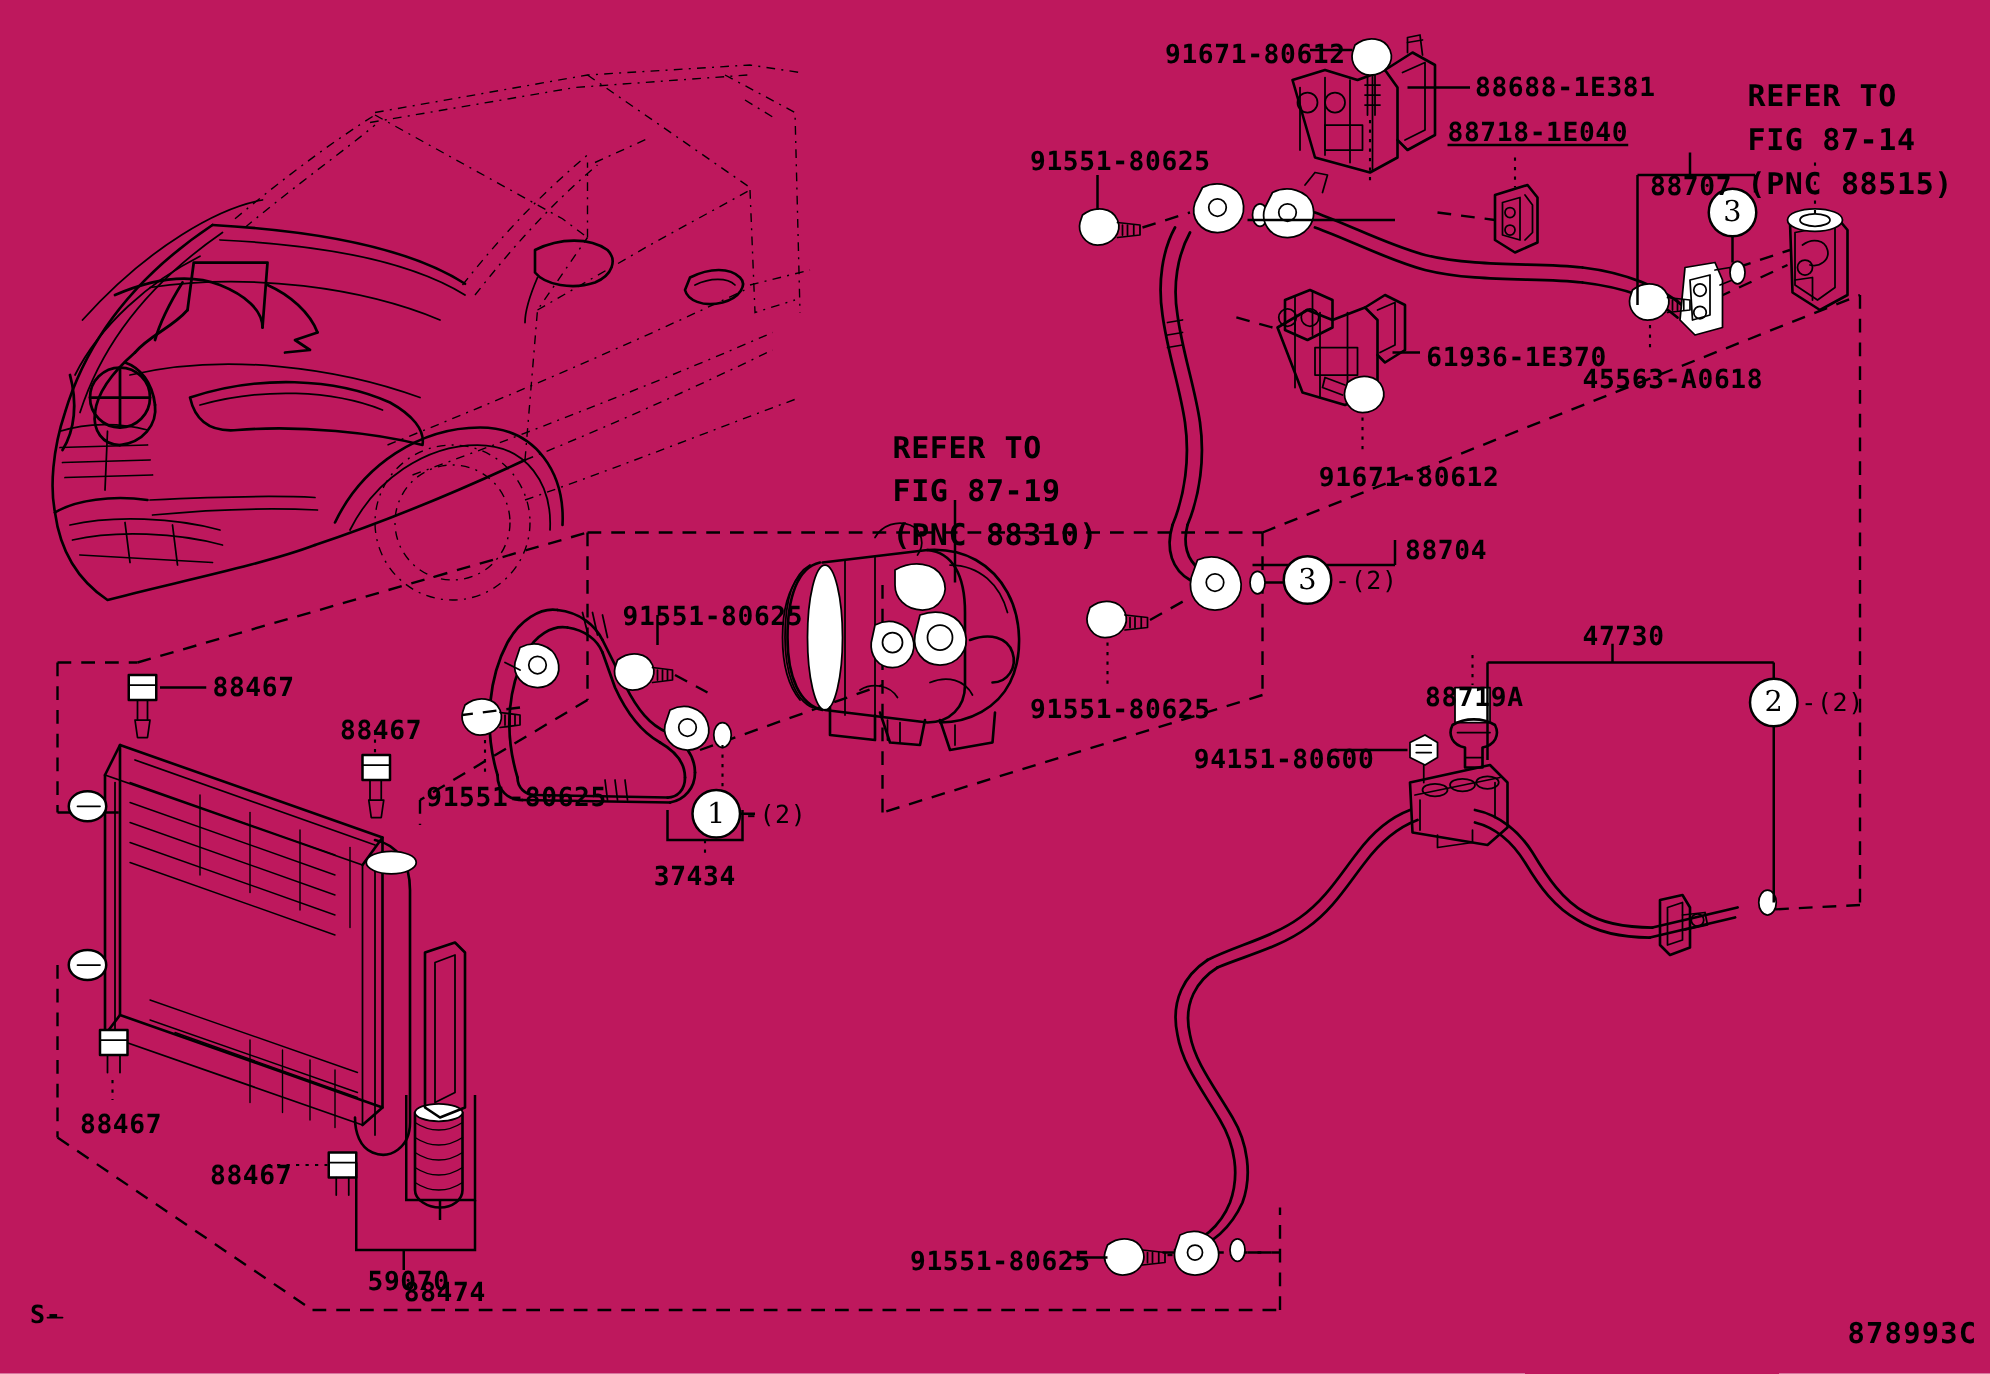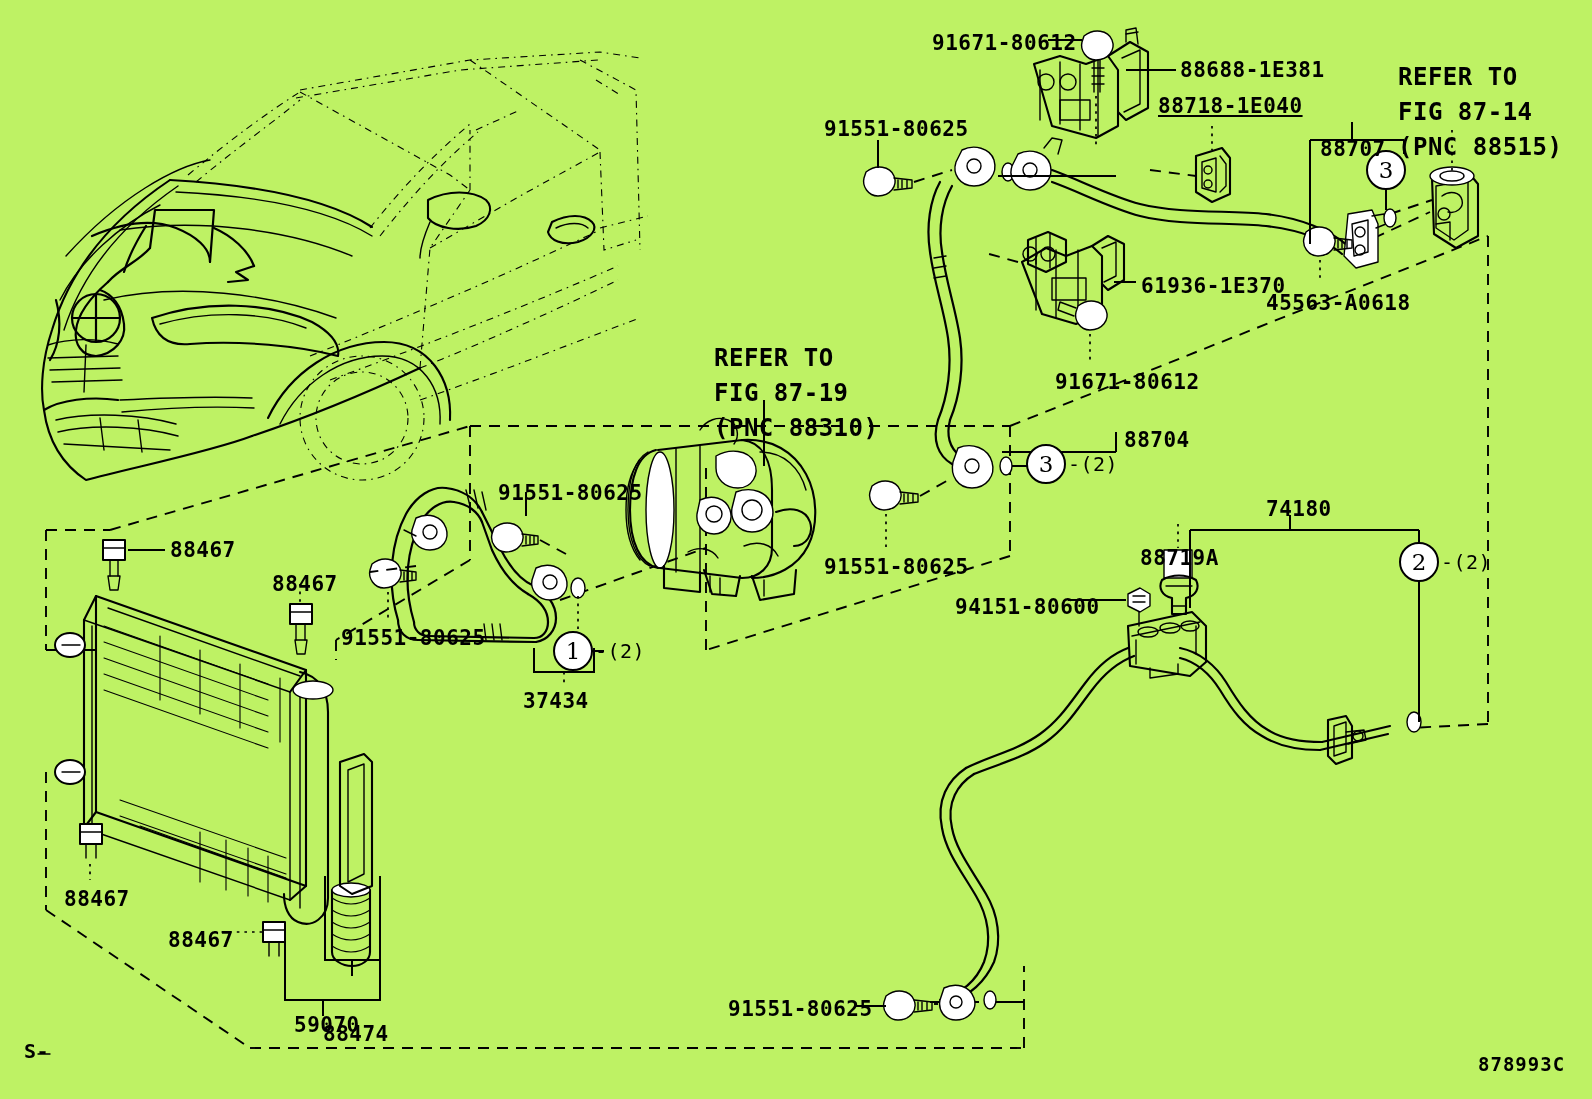--- a/index.html
+++ b/index.html
@@ -5,21 +5,21 @@
 <style>
   html, body {
     margin: 0;
     padding: 0;
     background: #ffffff;
   }
   #sheet {
     position: relative;
     width: 1592px;
     height: 1099px;
-    background: #bef264;
+    background: #be185d;
     overflow: hidden;
     font-family: "DejaVu Sans Mono", "Liberation Mono", monospace;
   }
   #artwork {
     position: absolute;
     left: 0; top: 0;
     width: 1592px;
     height: 1099px;
   }
   .lbl {
@@ -39,21 +39,21 @@
   .lbl.qty {
     font-weight: normal;
     font-size: 20px;
   }
   .lbl.corner {
     font-weight: bold;
     font-size: 20px;
   }
   .lbl.dwg {
     font-weight: bold;
-    font-size: 19px;
+    font-size: 23px;
     letter-spacing: 1px;
     text-align: right;
   }
   .circnum {
     position: absolute;
     font-family: "DejaVu Serif", "Liberation Serif", serif;
     font-size: 23px;
     color: #000;
     width: 36px;
     height: 36px;
@@ -582,21 +582,21 @@
       <div class="lbl" style="left: 1266px; top: 290px;">45563-A0618</div>
       <div class="lbl" style="left: 1055px; top: 369px;">91671-80612</div>
       <div class="lbl note" style="left: 714px; top: 341px;">REFER TO
 FIG 87-19
 (PNC 88310)</div>
       <div class="lbl" style="left: 1124px; top: 427px;">88704</div>
       <div class="lbl" style="left: 498px; top: 480px;">91551-80625</div>
       <div class="lbl" style="left: 341px; top: 625px;">91551-80625</div>
       <div class="lbl" style="left: 824px; top: 554px;">91551-80625</div>
       <div class="lbl" style="left: 523px; top: 688px;">37434</div>
-      <div class="lbl" style="left: 1266px; top: 496px;">74180</div>
+      <div class="lbl" style="left: 1266px; top: 496px;">47730</div>
       <div class="lbl" style="left: 1140px; top: 545px;">88719A</div>
       <div class="lbl" style="left: 955px; top: 594px;">94151-80600</div>
       <div class="lbl" style="left: 170px; top: 537px;">88467</div>
       <div class="lbl" style="left: 272px; top: 571px;">88467</div>
       <div class="lbl" style="left: 64px; top: 886px;">88467</div>
       <div class="lbl" style="left: 168px; top: 927px;">88467</div>
       <div class="lbl" style="left: 323px; top: 1021px; text-align: center;">88474</div>
       <div class="lbl" style="left: 294px; top: 1012px;">59070</div>
       <div class="lbl" style="left: 728px; top: 996px;">91551-80625</div>
     </div>

